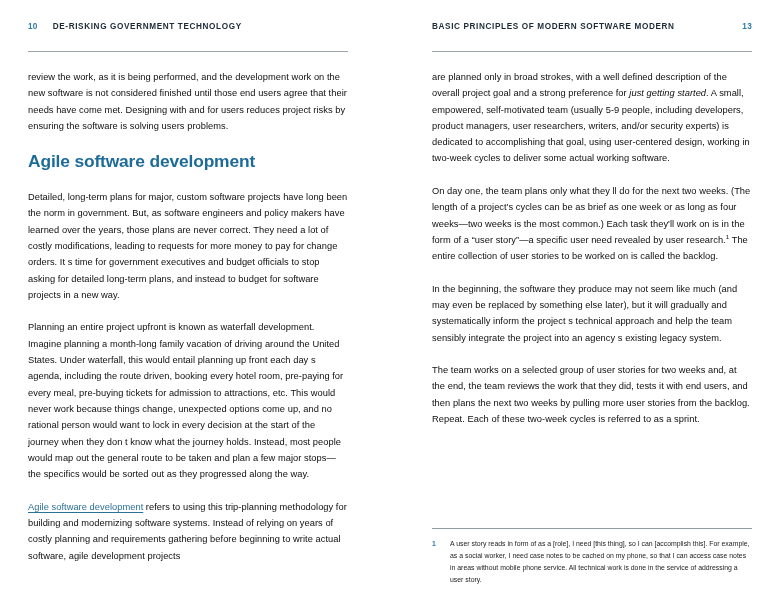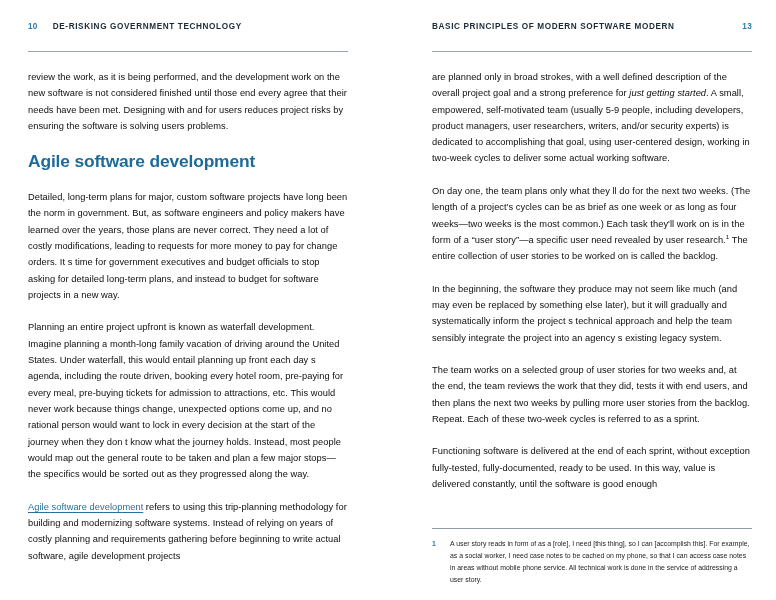--- a/index.html
+++ b/index.html
@@ -133,21 +133,21 @@
   <div class="page page-left">
 
     <div class="running-head">
       <span class="folio folio-left">10</span>
       <span class="head-title">DE-RISKING GOVERNMENT TECHNOLOGY</span>
     </div>
     <div class="head-rule"></div>
 
     <div class="col">
 
-      <p class="body">review the work, as it is being performed, and the development work on the new software is not considered finished until those end every agree that their needs have been met. Designing with and for users reduces project risks by ensuring the software is solving users  problems.</p>
+      <p class="body">review the work, as it is being performed, and the development work on the new software is not considered finished until those end users agree that their needs have come met. Designing with and for users reduces project risks by ensuring the software is solving users  problems.</p>
 
       <h2 class="section-title">Agile software development</h2>
 
       <p class="body">Detailed, long-term plans for major, custom software projects have long been the norm in government. But, as software engineers and policy makers have learned over the years, those plans are never correct. They need a lot of costly modifications, leading to requests for more money to pay for  change orders.  It s time for government executives and budget officials to stop asking for detailed long-term plans, and instead to budget for software projects in a new way.</p>
 
       <p class="body">Planning an entire project upfront is known as  waterfall development. Imagine planning a month-long family vacation of driving around the United States. Under waterfall, this would entail planning up front each day s agenda, including the route driven, booking every hotel room, pre-paying for every meal, pre-buying tickets for admission to attractions, etc. This would never work because things change, unexpected options come up, and no rational person would want to lock in every decision at the start of the journey when they don t know what the journey holds. Instead, most people would map out the general route to be taken and plan a few major stops—the specifics would be sorted out as they progressed along the way.</p>
 
       <p class="body">
         <a class="inline-link" href="#">Agile software development</a><span> refers to using this trip-planning methodology for building and modernizing software systems. Instead of relying on years of costly planning and  requirements gathering  before beginning to write actual software, agile development projects</span>
       </p>
@@ -166,21 +166,20 @@
     <div class="col">
 
       <p class="body"><span>are planned only in broad strokes, with a well defined description of the overall project goal and a strong preference for </span><em>just getting started</em><span>. A small, empowered, self-motivated team (usually 5-9 people, including developers, product managers, user researchers, writers, and/or security experts) is dedicated to accomplishing that goal, using user-centered design, working in two-week cycles to deliver some actual working software.</span></p>
 
       <p class="body"><span>On day one, the team plans only what they ll do for the next two weeks. (The length of a project's cycles can be as brief as one week or as long as four weeks—two weeks is the most common.) Each task they'll work on is in the form of a “user story”—a specific user need revealed by user research.</span><sup class="fn-ref">1</sup><span> The entire collection of user stories to be worked on is called the  backlog.</span></p>
 
       <p class="body">In the beginning, the software they produce may not seem like much (and may even be replaced by something else later), but it will gradually and systematically inform the project s technical approach and help the team sensibly integrate the project into an agency s existing legacy system.</p>
 
       <p class="body">The team works on a selected group of user stories for two weeks and, at the end, the team reviews the work that they did, tests it with end users, and then plans the next two weeks by pulling more user stories from the backlog. Repeat. Each of these two-week cycles is referred to as a  sprint.</p>
 
-      <p class="body">Functioning software is delivered at the end of each sprint, without exception  fully-tested, fully-documented, ready to be used. In this way, value is delivered constantly, until the software is good enough</p>
 
     </div>
 
     <div class="footnote-area">
       <div class="footnote-rule"></div>
       <div class="footnote-item">
         <span class="footnote-num">1</span>
         <span class="footnote-text">A user story reads in form of  as a [role], I need [this thing], so I can [accomplish this].  For example,  as a social worker, I need case notes to be cached on my phone, so that I can access case notes in areas without mobile phone service.  All technical work is done in the service of addressing a user story.</span>
       </div>
     </div>

